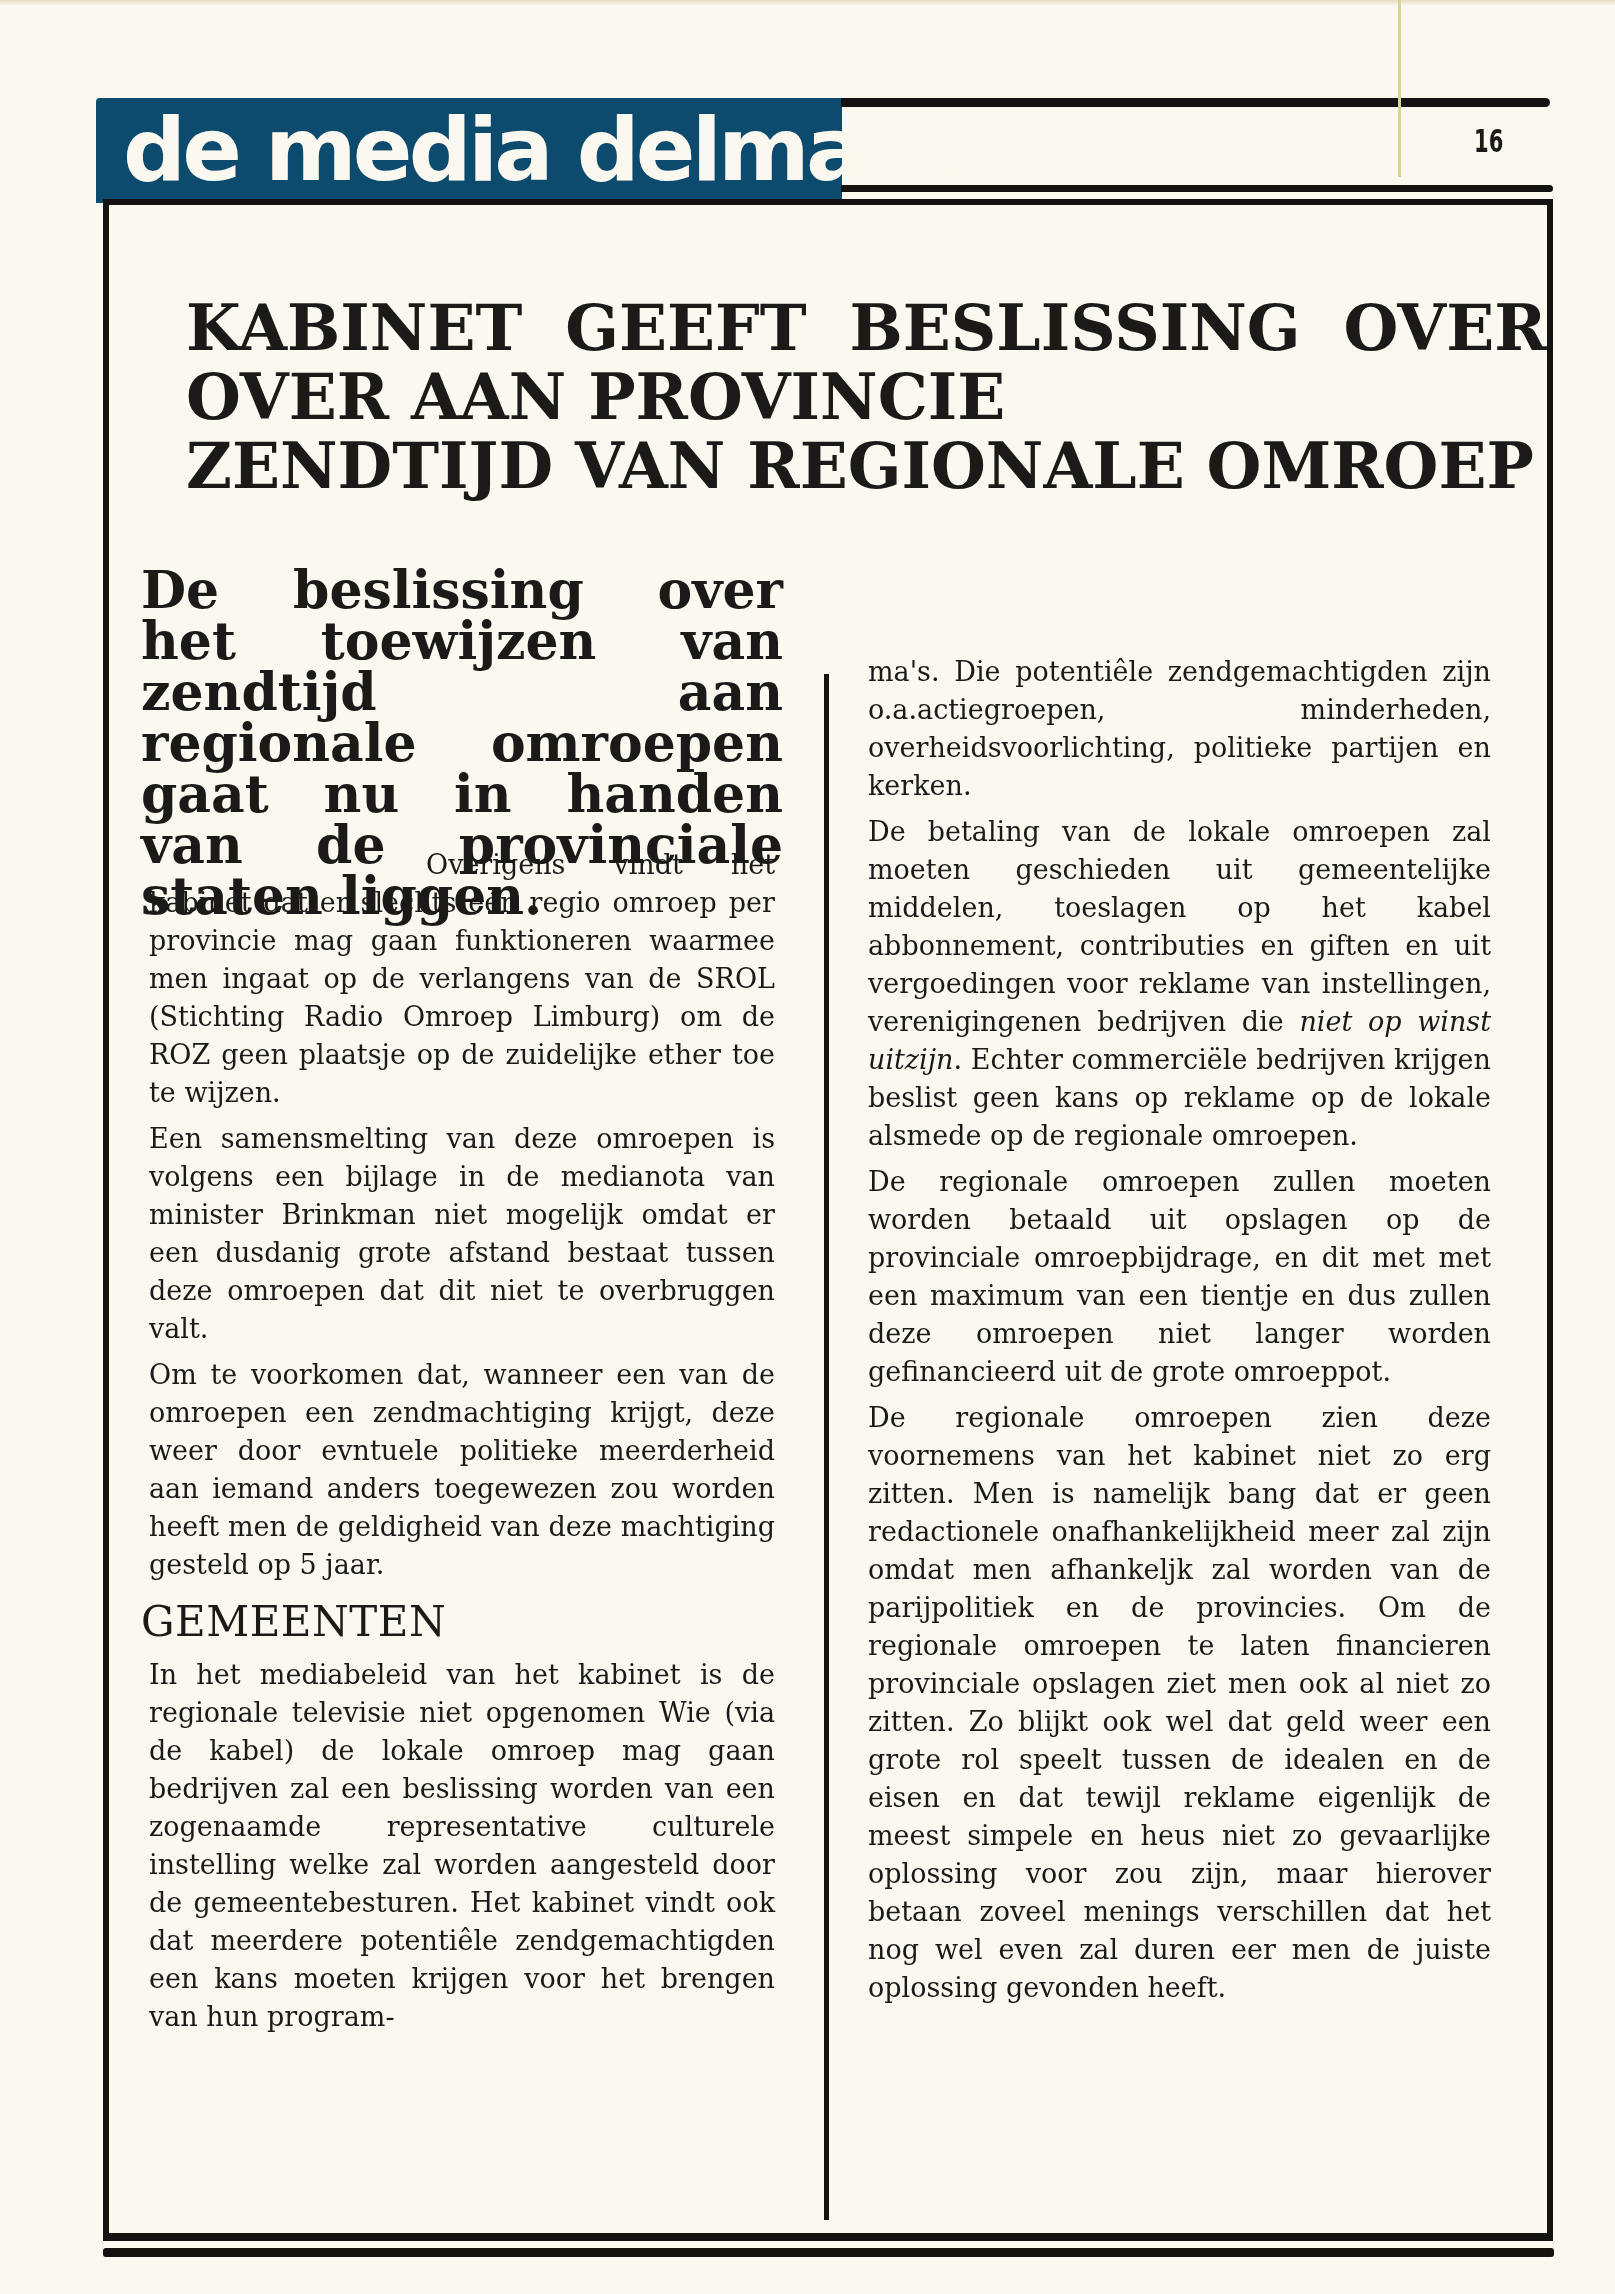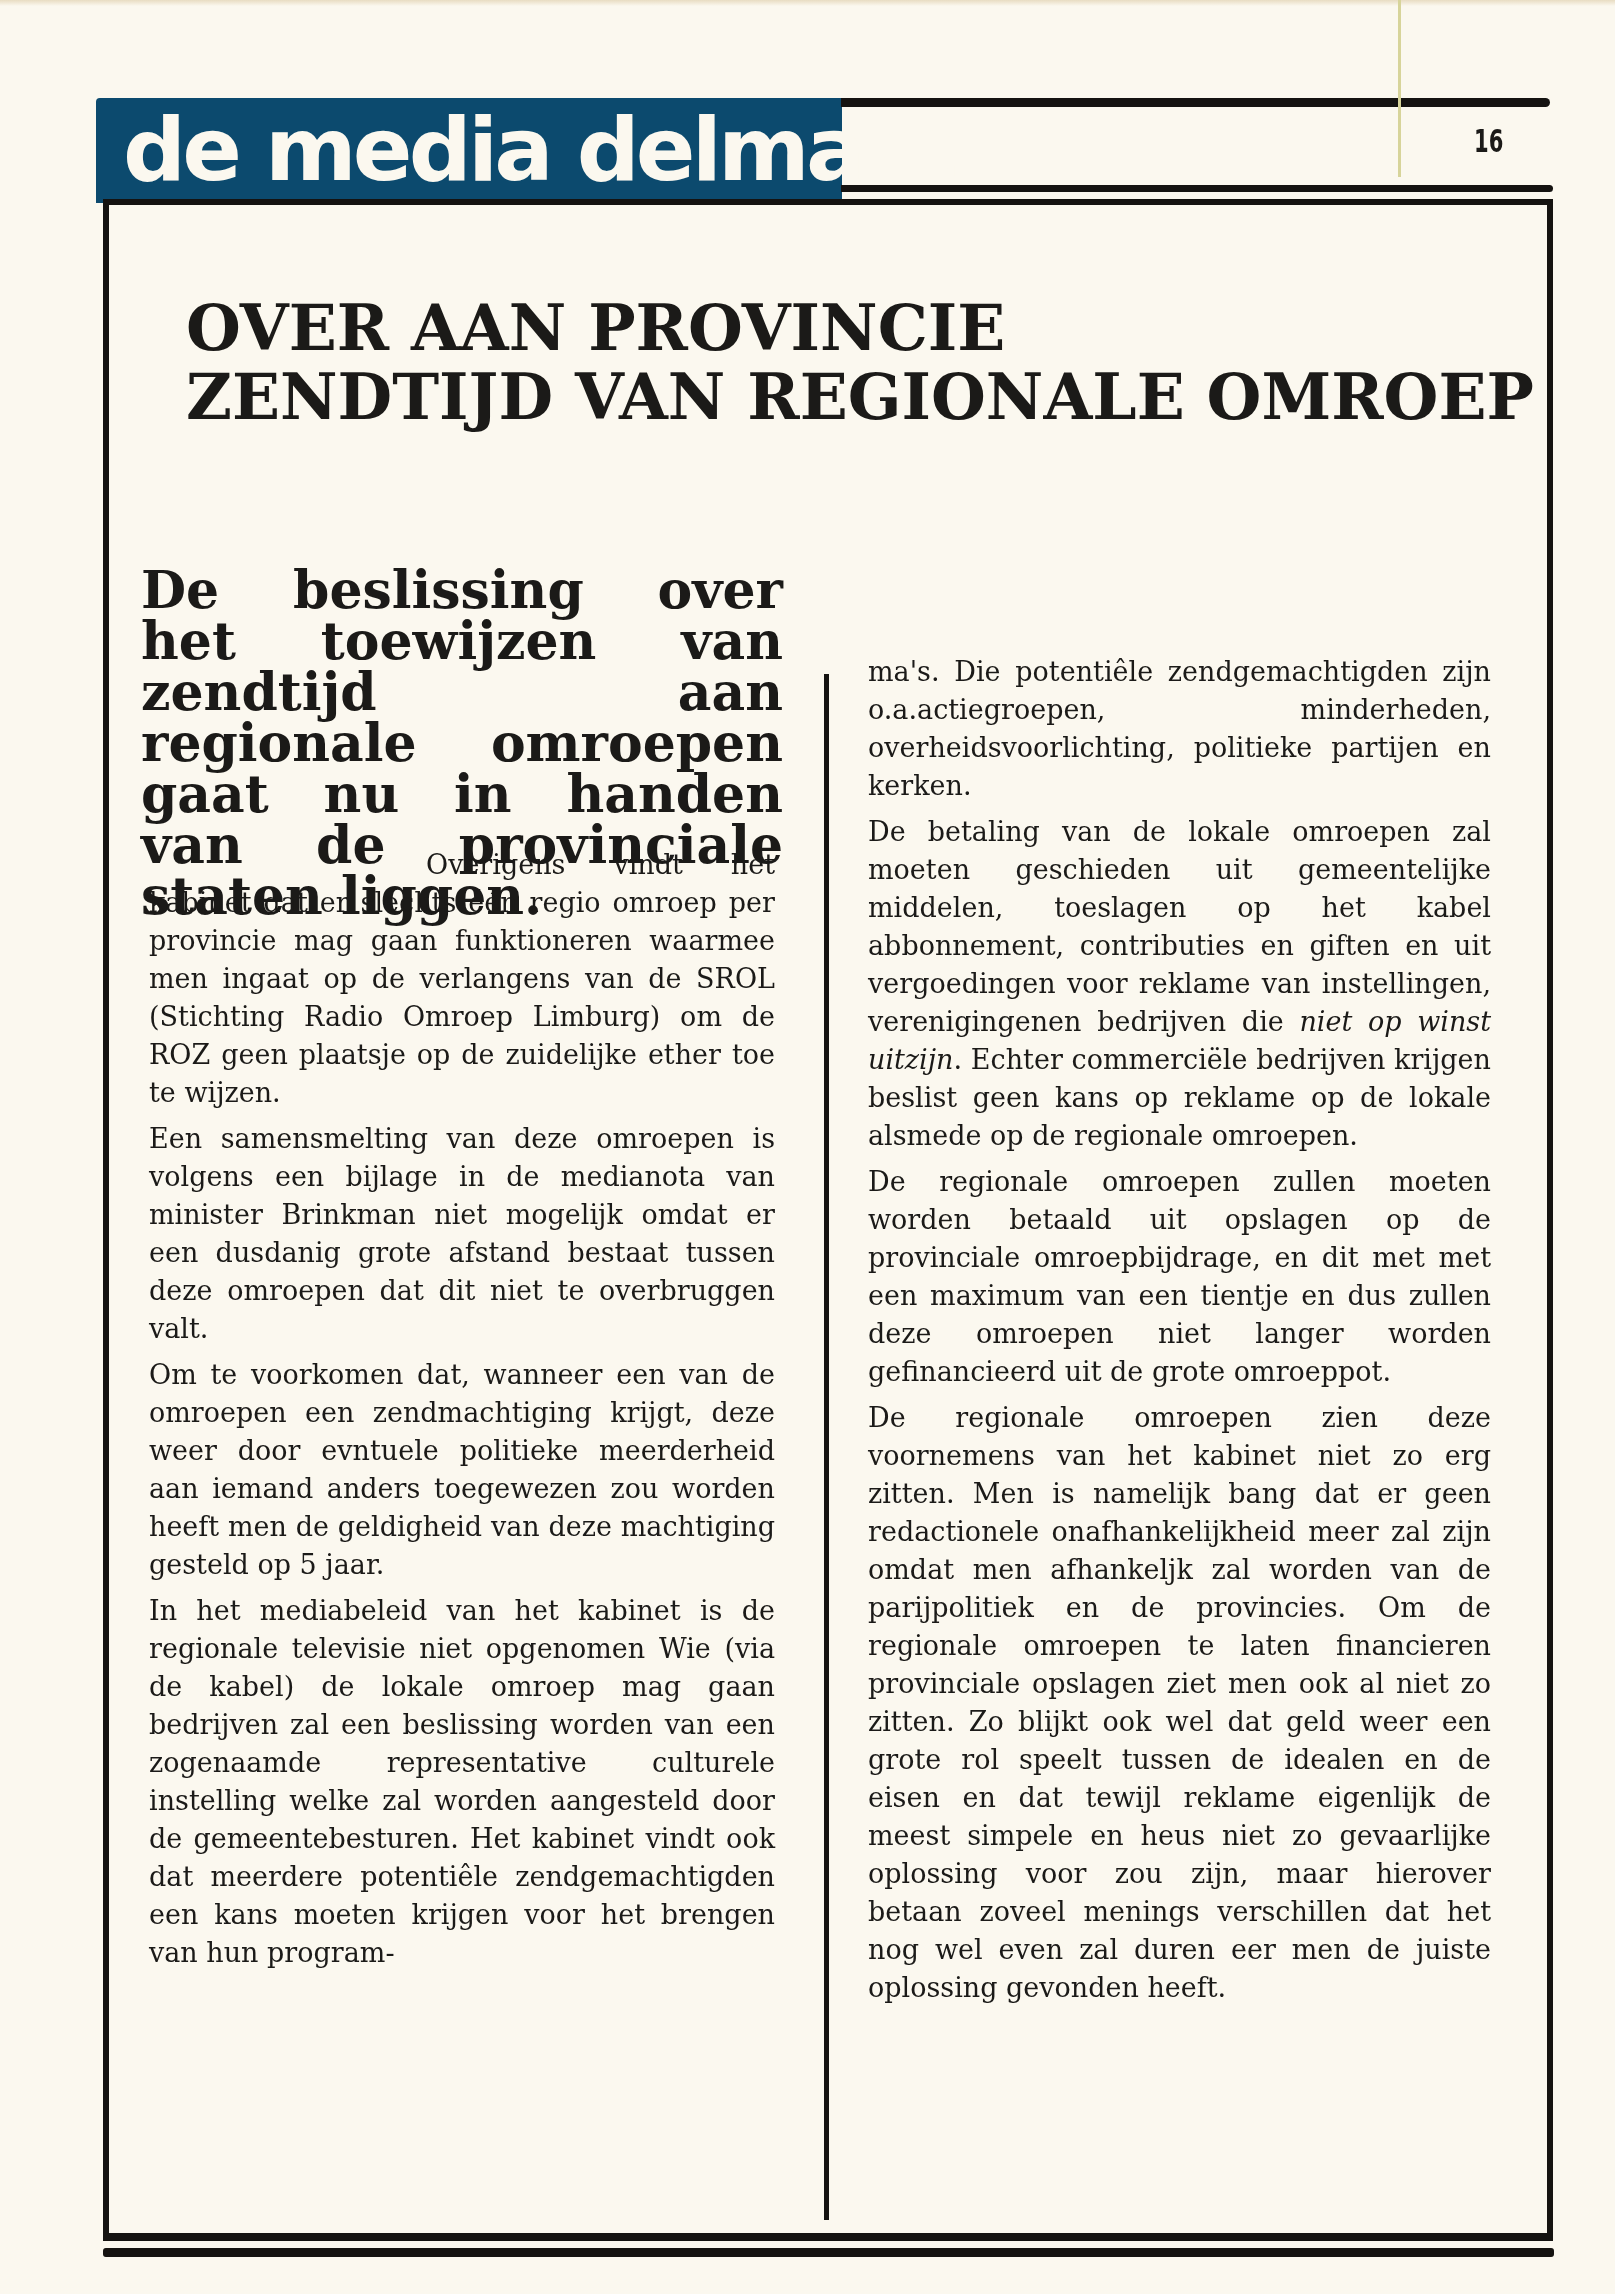--- a/index.html
+++ b/index.html
@@ -82,30 +82,32 @@
 <div class="rule rule-top"></div>
 <div class="rule rule-mid"></div>
 <div class="page-number">16</div>
 <div class="fold-line"></div>
 
 <div class="frame"></div>
 <div class="rule rule-bottom"></div>
 <div class="column-divider"></div>
 
 <div class="headline">
+  <div class="l1">KABINET GEEFT BESLISSING OVER</div>
   <div>OVER AAN PROVINCIE</div>
   <div>ZENDTIJD VAN REGIONALE OMROEP</div>
 </div>
 
 <div class="lede">De beslissing over het toewijzen van zendtijd aan regionale omroepen gaat nu in handen van de provinciale staten liggen.</div>
 
 <div class="col col-left">
   <p class="indent">Overigens vindt het kabinet dat er slechts één regio omroep per provincie mag gaan funktioneren waarmee men ingaat op de verlangens van de SROL (Stichting Radio Omroep Limburg) om de ROZ geen plaatsje op de zuidelijke ether toe te wijzen.</p>
   <p>Een samensmelting van deze omroepen is volgens een bijlage in de medianota van minister Brinkman niet mogelijk omdat er een dusdanig grote afstand bestaat tussen deze omroepen dat dit niet te overbruggen valt.</p>
   <p>Om te voorkomen dat, wanneer een van de omroepen een zendmachtiging krijgt, deze weer door evntuele politieke meerderheid aan iemand anders toegewezen zou worden heeft men de geldigheid van deze machtiging gesteld op 5 jaar.</p>
+  <div class="subhead">GEMEENTEN</div>
   <p>In het mediabeleid van het kabinet is de regionale televisie niet opgenomen Wie (via de kabel) de lokale omroep mag gaan bedrijven zal een beslissing worden van een zogenaamde representative culturele instelling welke zal worden aangesteld door de gemeentebesturen. Het kabinet vindt ook dat meerdere potentiêle zendgemachtigden een kans moeten krijgen voor het brengen van hun program-</p>
 </div>
 
 <div class="col col-right">
   <p>ma's. Die potentiêle zendgemachtigden zijn o.a.actiegroepen, minderheden, overheidsvoorlichting, politieke partijen en kerken.</p>
   <p><span>De betaling van de lokale omroepen zal moeten geschieden uit gemeentelijke middelen, toeslagen op het kabel abbonnement, contributies en giften en uit vergoedingen voor reklame van instellingen, verenigingenen bedrijven die</span> <em>niet op winst uitzijn</em><span>. Echter commerciële bedrijven krijgen beslist geen kans op reklame op de lokale alsmede op de regionale omroepen.</span></p>
   <p>De regionale omroepen zullen moeten worden betaald uit opslagen op de provinciale omroepbijdrage, en dit met met een maximum van een tientje en dus zullen deze omroepen niet langer worden gefinancieerd uit de grote omroeppot.</p>
   <p>De regionale omroepen zien deze voornemens van het kabinet niet zo erg zitten. Men is namelijk bang dat er geen redactionele onafhankelijkheid meer zal zijn omdat men afhankeljk zal worden van de parijpolitiek en de provincies. Om de regionale omroepen te laten financieren provinciale opslagen ziet men ook al niet zo zitten. Zo blijkt ook wel dat geld weer een grote rol speelt tussen de idealen en de eisen en dat tewijl reklame eigenlijk de meest simpele en heus niet zo gevaarlijke oplossing voor zou zijn, maar hierover betaan zoveel menings verschillen dat het nog wel even zal duren eer men de juiste oplossing gevonden heeft.</p>
 </div>
 

